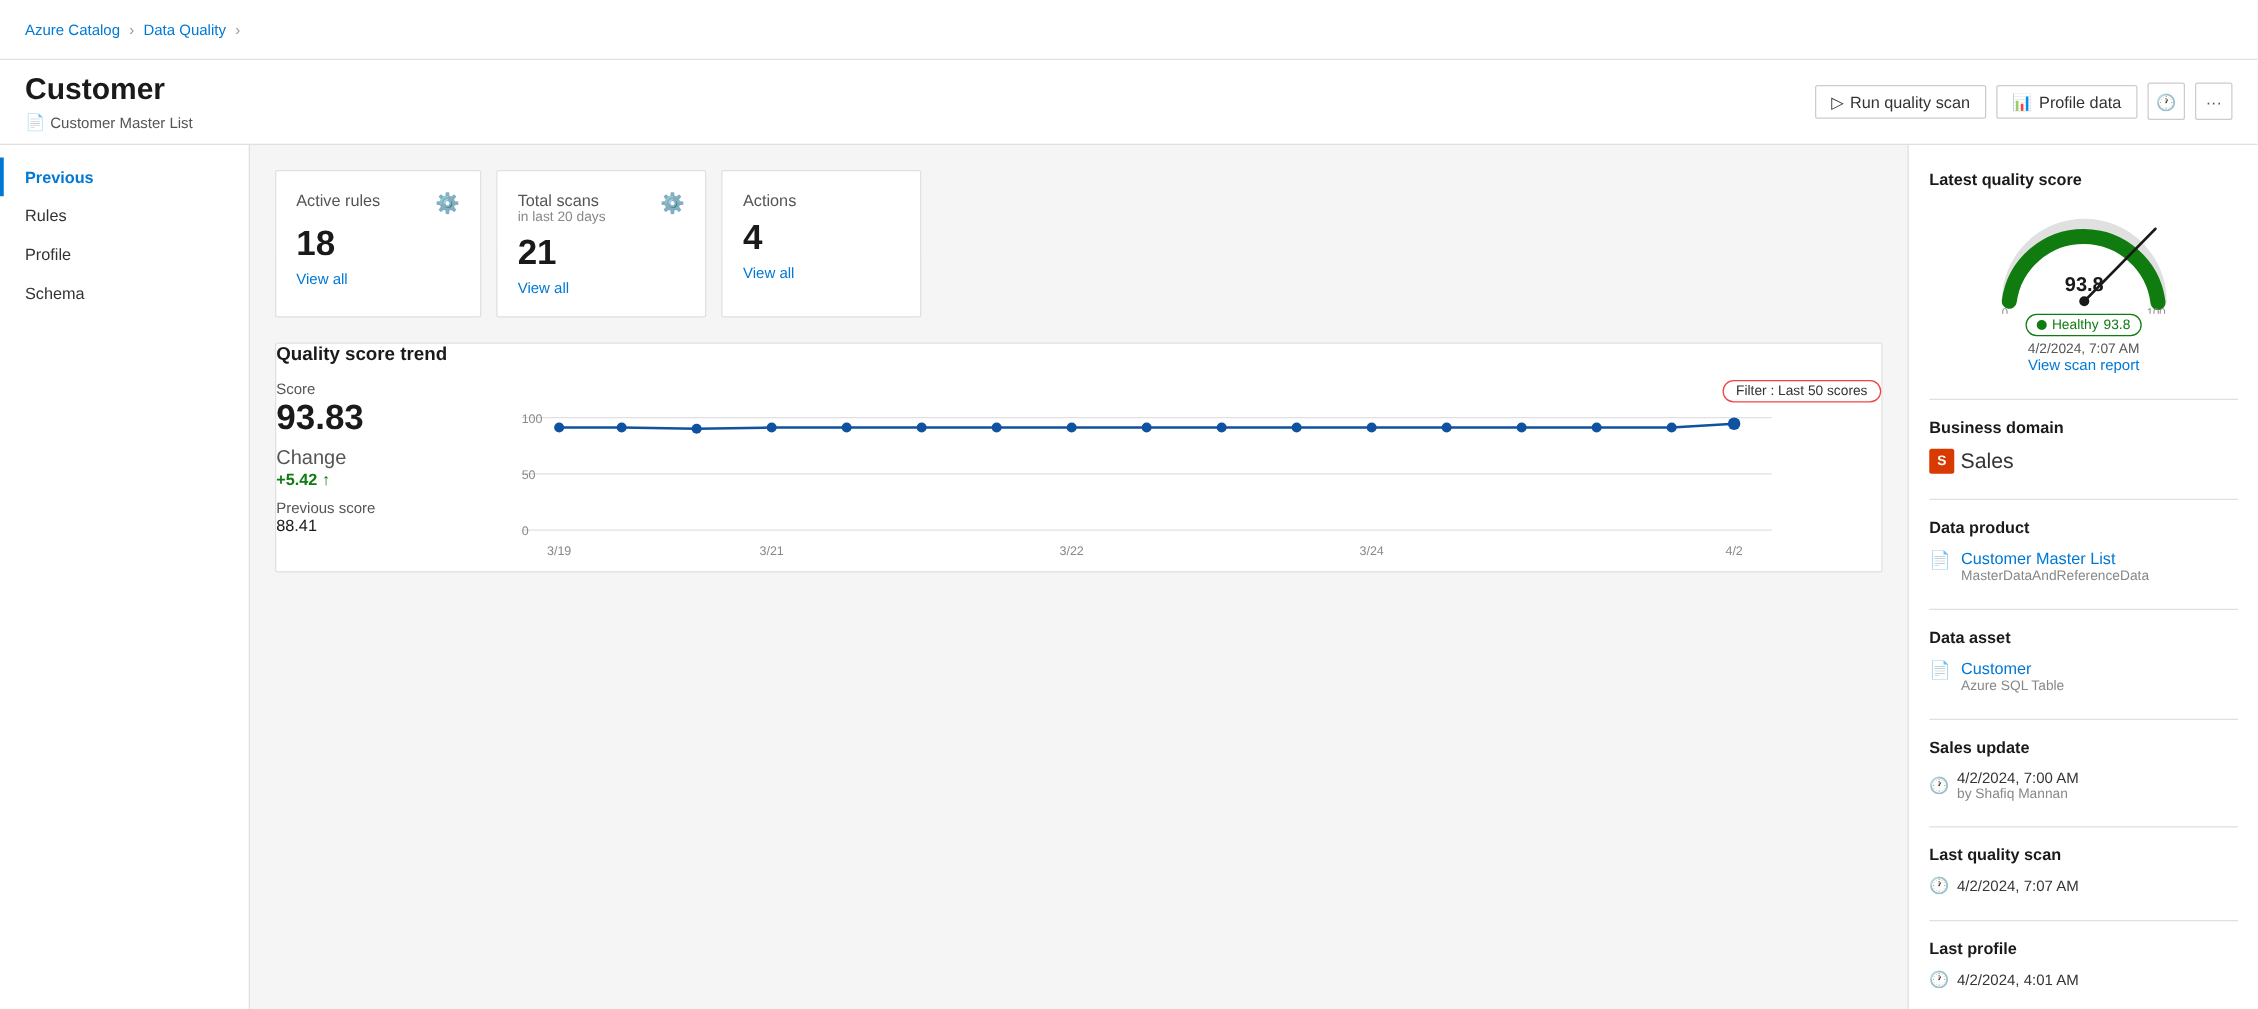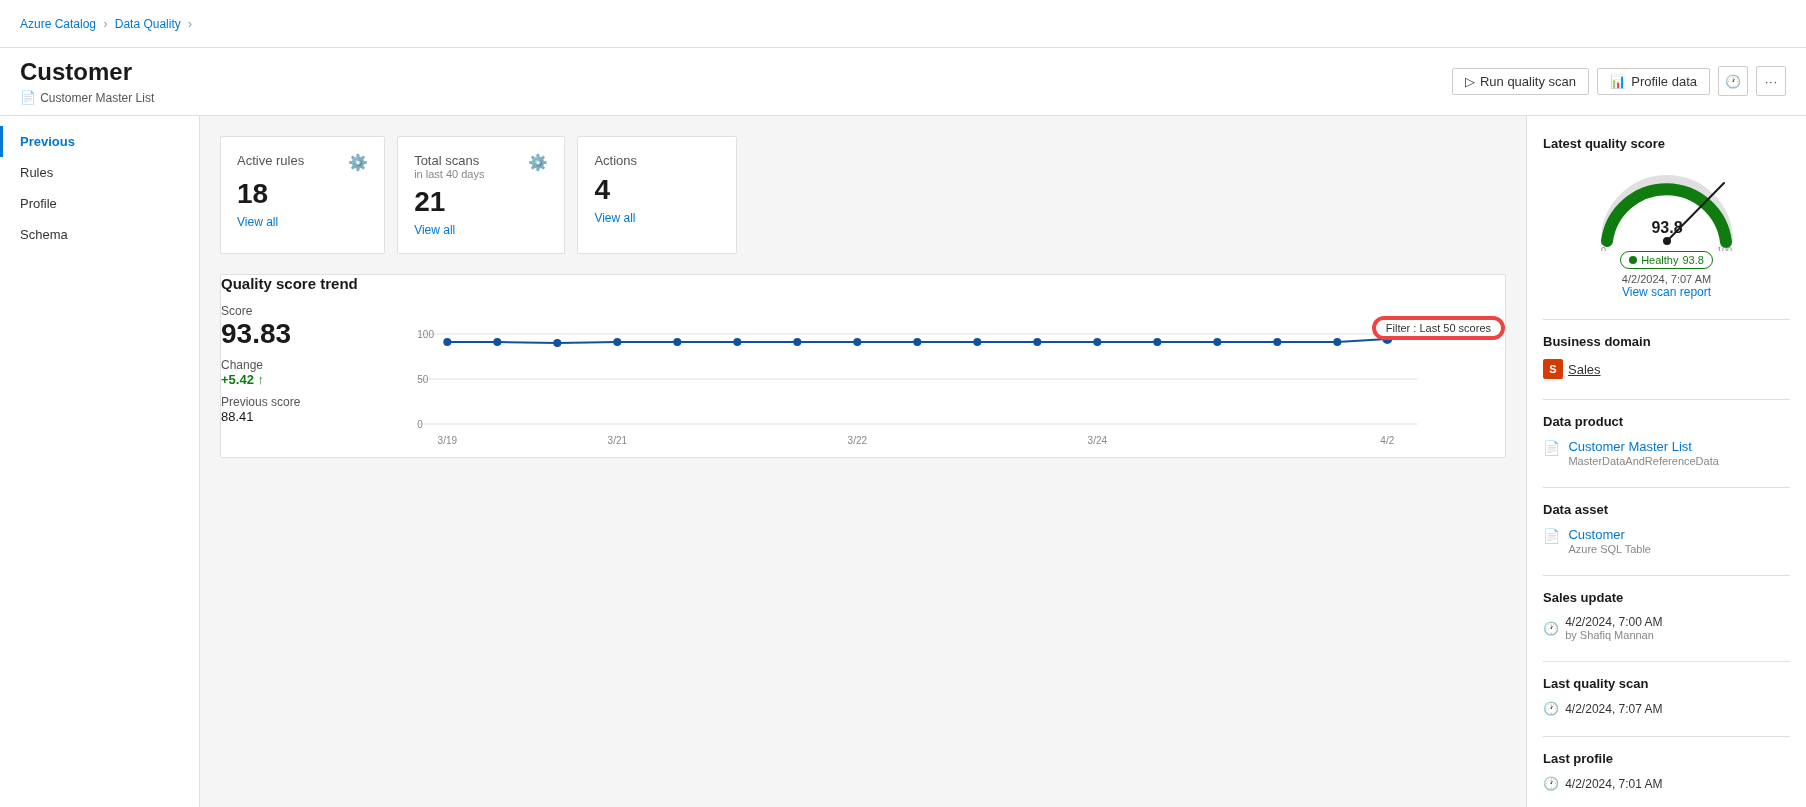--- a/index.html
+++ b/index.html
@@ -173,30 +173,30 @@
 
     .section-title {
       font-size: 15px;
       font-weight: 600;
       margin-bottom: 12px;
       color: #1a1a1a;
     }
 
     .score-label { font-size: 12px; color: #555; }
     .score-main { font-size: 28px; font-weight: 600; color: #1a1a1a; }
-    .change-label { font-size: 12px; color: #555; margin-top: 8px; }
+    .change-label { font-size: 16px; color: #555; margin-top: 8px; }
     .change-value { font-size: 13px; color: #107c10; font-weight: 600; }
     .prev-label { font-size: 12px; color: #555; margin-top: 8px; }
     .prev-value { font-size: 13px; color: #1a1a1a; }
 
     .filter-badge {
       position: absolute;
-      top: 12px;
+      top: 0;
       right: 0;
-      border: 4px solid #ef4444;
+      border: 1px solid #ef4444;
       border-radius: 12px;
       padding: 2px 10px;
       font-size: 11px;
       color: #333;
       background: #fff;
       cursor: pointer;
     }
 
     .desc-section {
       background: #fff;
@@ -289,23 +289,22 @@
       color: #fff;
       font-size: 11px;
       font-weight: 700;
       border-radius: 2px;
       display: flex;
       align-items: center;
       justify-content: center;
     }
 
     .domain-name {
-      font-size: 13px;
+      font-size: 17px;
       color: #333;
-      text-decoration: underline;
     }
 
     
     .panel-link {
       color: #0078d4;
       font-size: 13px;
       cursor: pointer;
       text-decoration: none;
     }
 
@@ -419,21 +418,21 @@
           <span style="font-size:16px; color:#555;">⚙️</span>
         </div>
         <div class="card-value">18</div>
         <a class="card-link">View all</a>
       </div>
 
       <div class="card">
         <div class="card-header">
           <div>
             <div class="card-title">Total scans</div>
-            <div class="card-subtitle">in last 40 days</div>
+            <div class="card-subtitle">in last 20 days</div>
           </div>
           <span style="font-size:16px; color:#555;">⚙️</span>
         </div>
         <div class="card-value">21</div>
         <a class="card-link">View all</a>
       </div>
 
       <div class="card">
         <div class="card-header">
           <div class="card-title">Actions</div>
@@ -586,18 +585,18 @@
         <div class="meta-value">4/2/2024, 7:07 AM</div>
       </div>
     </div>
 
     <hr class="divider">
 
     <div class="panel-section">
       <div class="panel-section-title">Last profile</div>
       <div class="meta-row">
         <span style="font-size:13px; color:#555;">🕐</span>
-        <div class="meta-value">4/2/2024, 7:01 AM</div>
+        <div class="meta-value">4/2/2024, 4:01 AM</div>
       </div>
     </div>
 
   </div>
 </div>
 
 </body></html>

